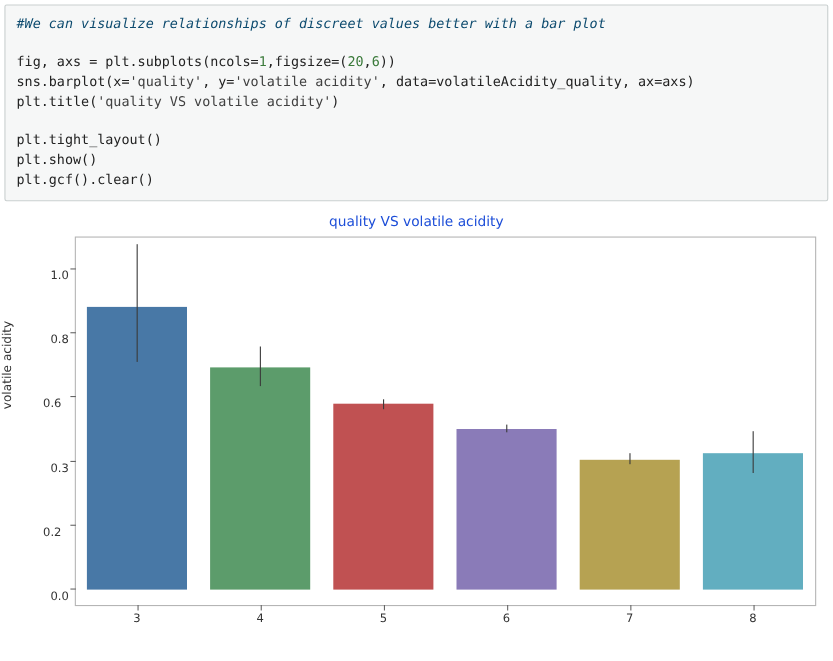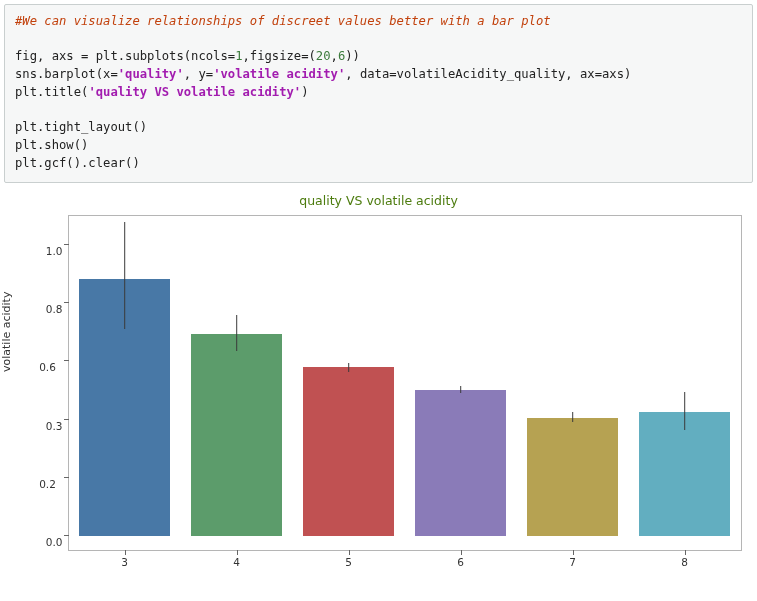--- a/index.html
+++ b/index.html
@@ -14,40 +14,40 @@
     margin: 4px;
     border: 1px solid #c9cfcf;
     background: #f6f7f7;
     border-radius: 2px;
     padding: 8px 10px 10px 10px;
     font-size: 12.2px;
     line-height: 1.45;
     color: #222;
     white-space: pre;
   }
-  .cm { color: #c2410c; font-style: italic; }
-  .str { color: #a21caf; font-weight: bold; }
+  .cm { color: #0c4a6e; font-style: italic; }
+  .str { color: #404040; }
   .num { color: #3a7a3a; }
   .chart-area {
     position: relative;
     margin: 10px auto 0 auto;
     width: 742px;
     height: 390px;
     font-family: "DejaVu Sans", Arial, sans-serif;
     color: #333;
     font-size: 11px;
   }
   .chart-title {
     position: absolute;
     top: 0;
     left: 0;
     right: 0;
     text-align: center;
     font-size: 12.5px;
-    color: #4d7c0f;
+    color: #1d4ed8;
   }
   .ylabel {
     position: absolute;
     left: -8px;
     top: 50%;
     transform: rotate(-90deg) translateX(16px);
     transform-origin: left top;
     font-size: 11px;
   }
   .xlabel {

